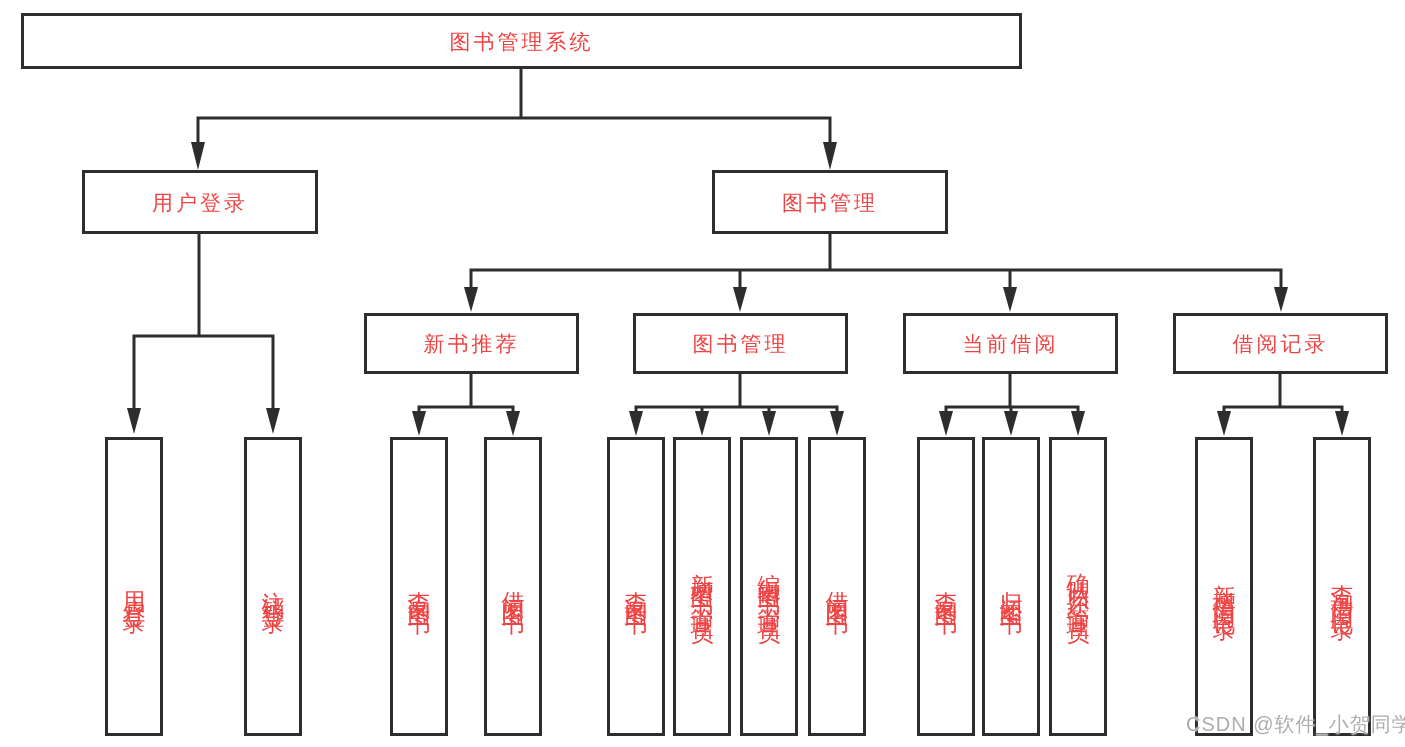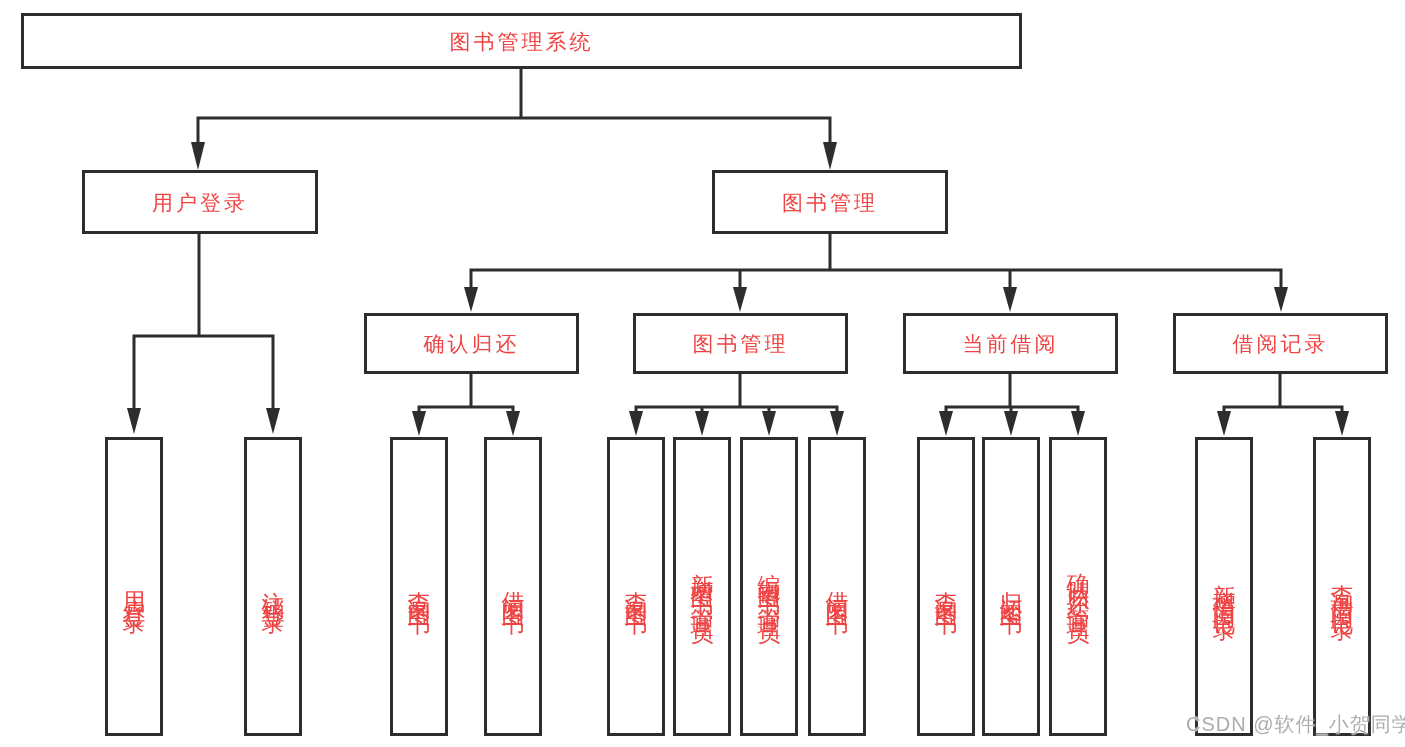--- a/index.html
+++ b/index.html
@@ -101,21 +101,21 @@
   </div>
 
   <div class="hbox" style="left:82px; top:170px; width:236px; height:64px;">
     <span>用户登录</span>
   </div>
   <div class="hbox" style="left:712px; top:170px; width:236px; height:64px;">
     <span>图书管理</span>
   </div>
 
   <div class="hbox" style="left:364px; top:313px; width:215px; height:61px;">
-    <span>确认归还</span>
+    <span>新书推荐</span>
   </div>
   <div class="hbox" style="left:633px; top:313px; width:215px; height:61px;">
     <span>图书管理</span>
   </div>
   <div class="hbox" style="left:903px; top:313px; width:215px; height:61px;align-items:center;">
     <span>当前借阅</span>
   </div>
   <div class="hbox" style="left:1173px; top:313px; width:215px; height:61px;text-align:right;">
     <span>借阅记录</span>
   </div>

